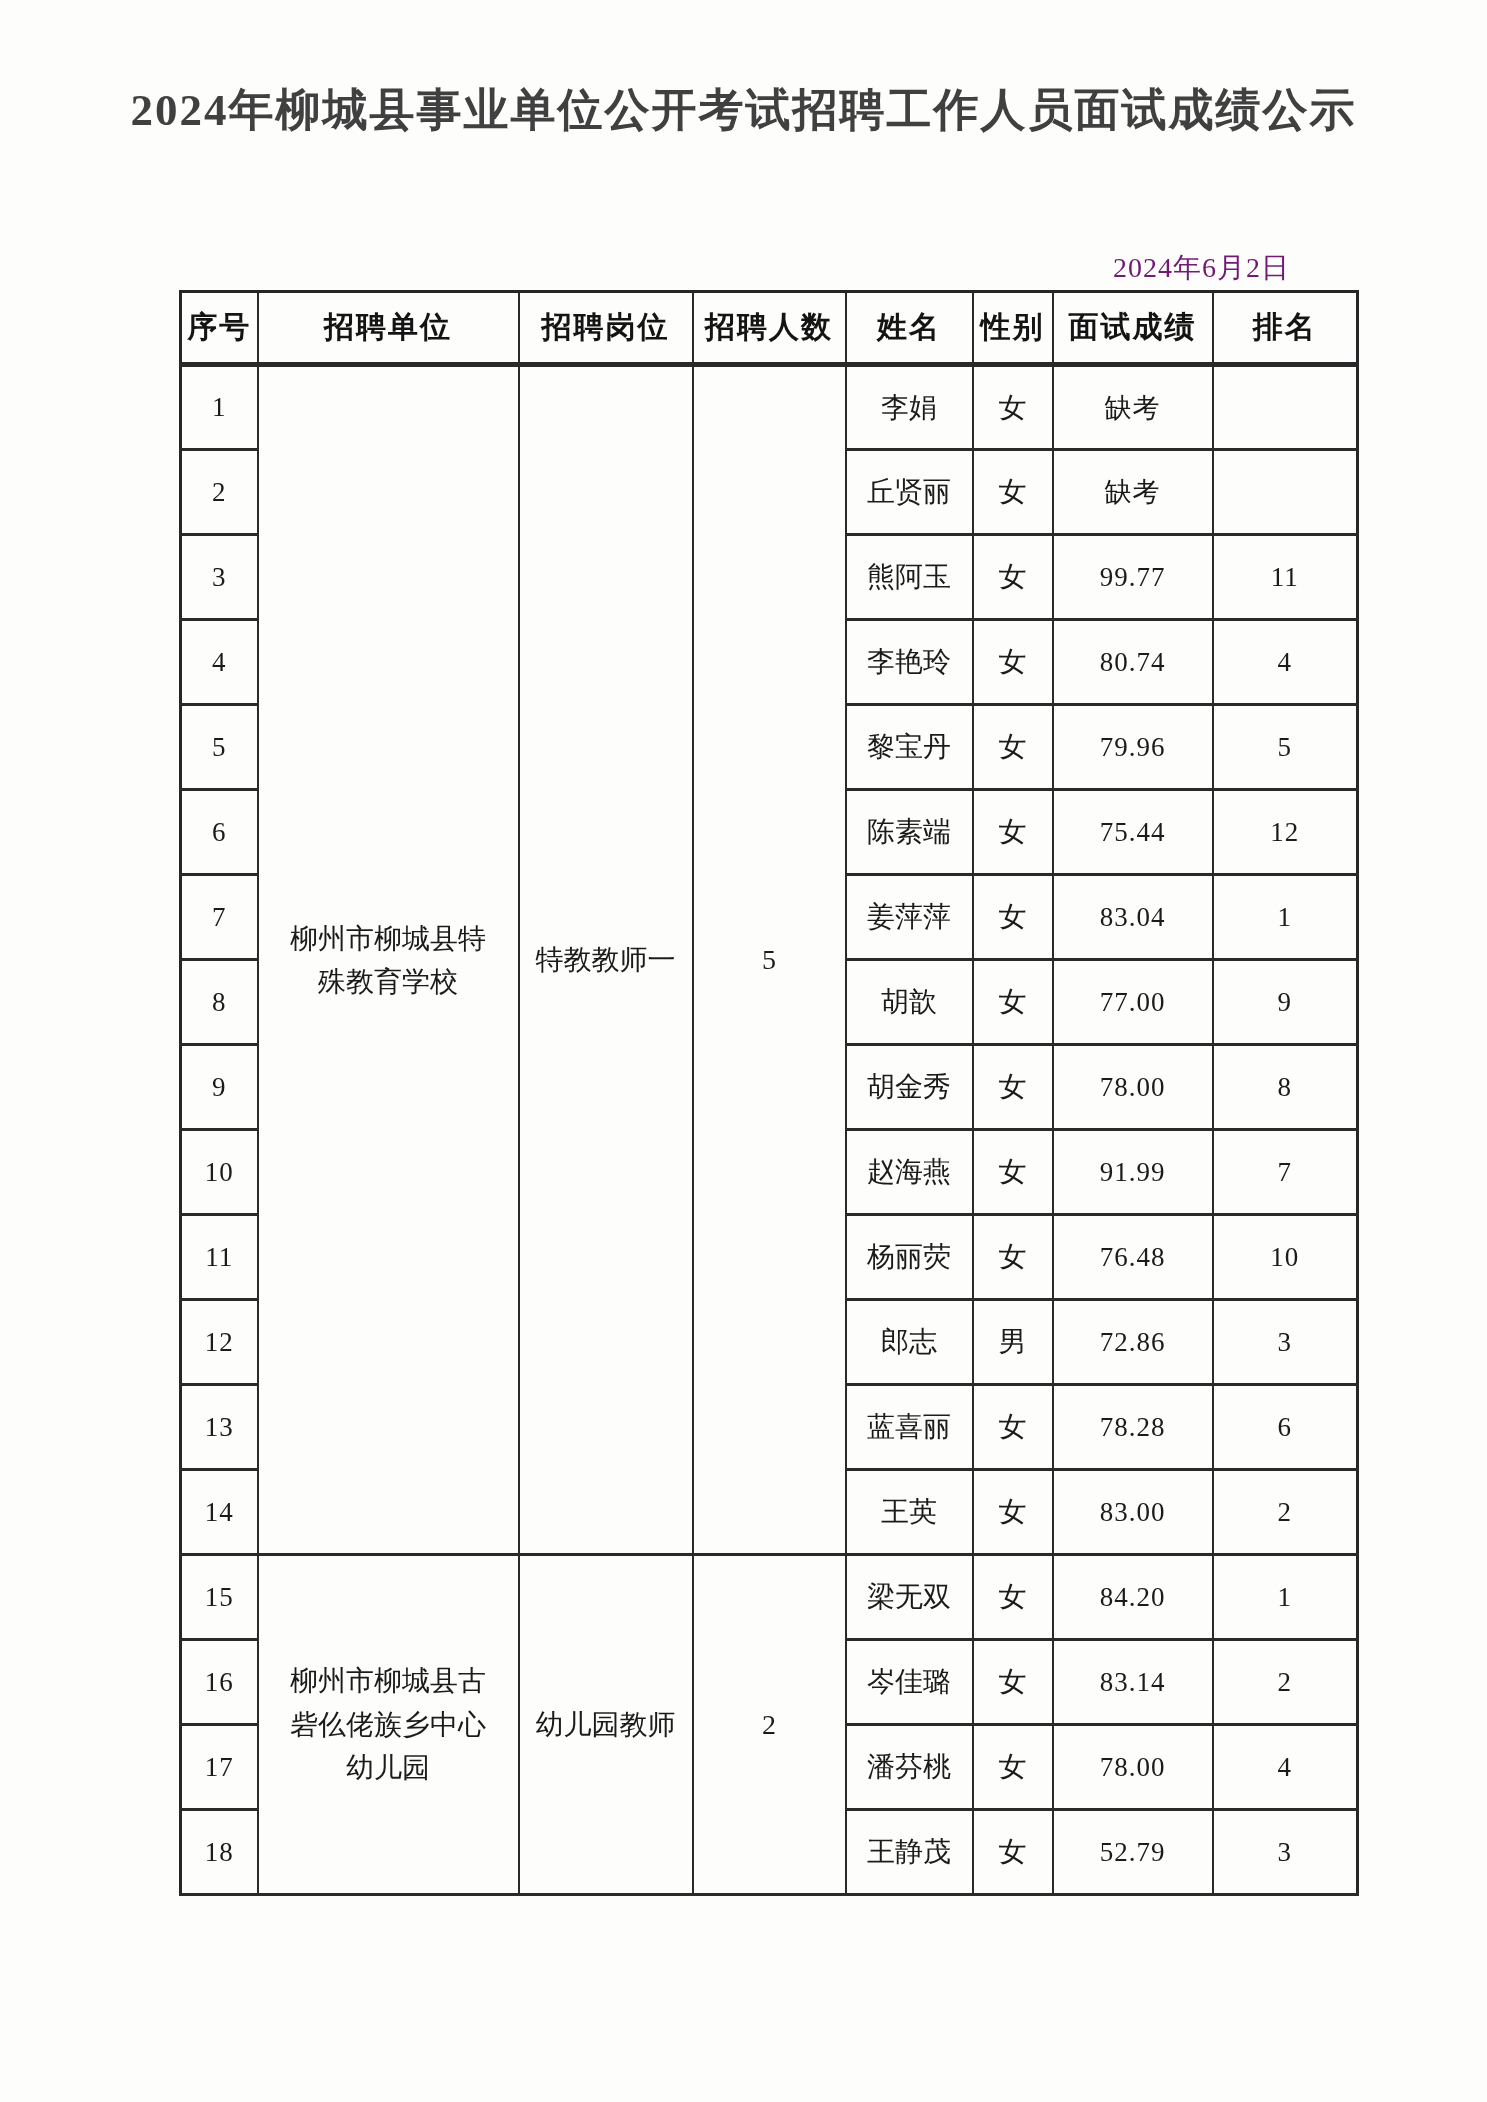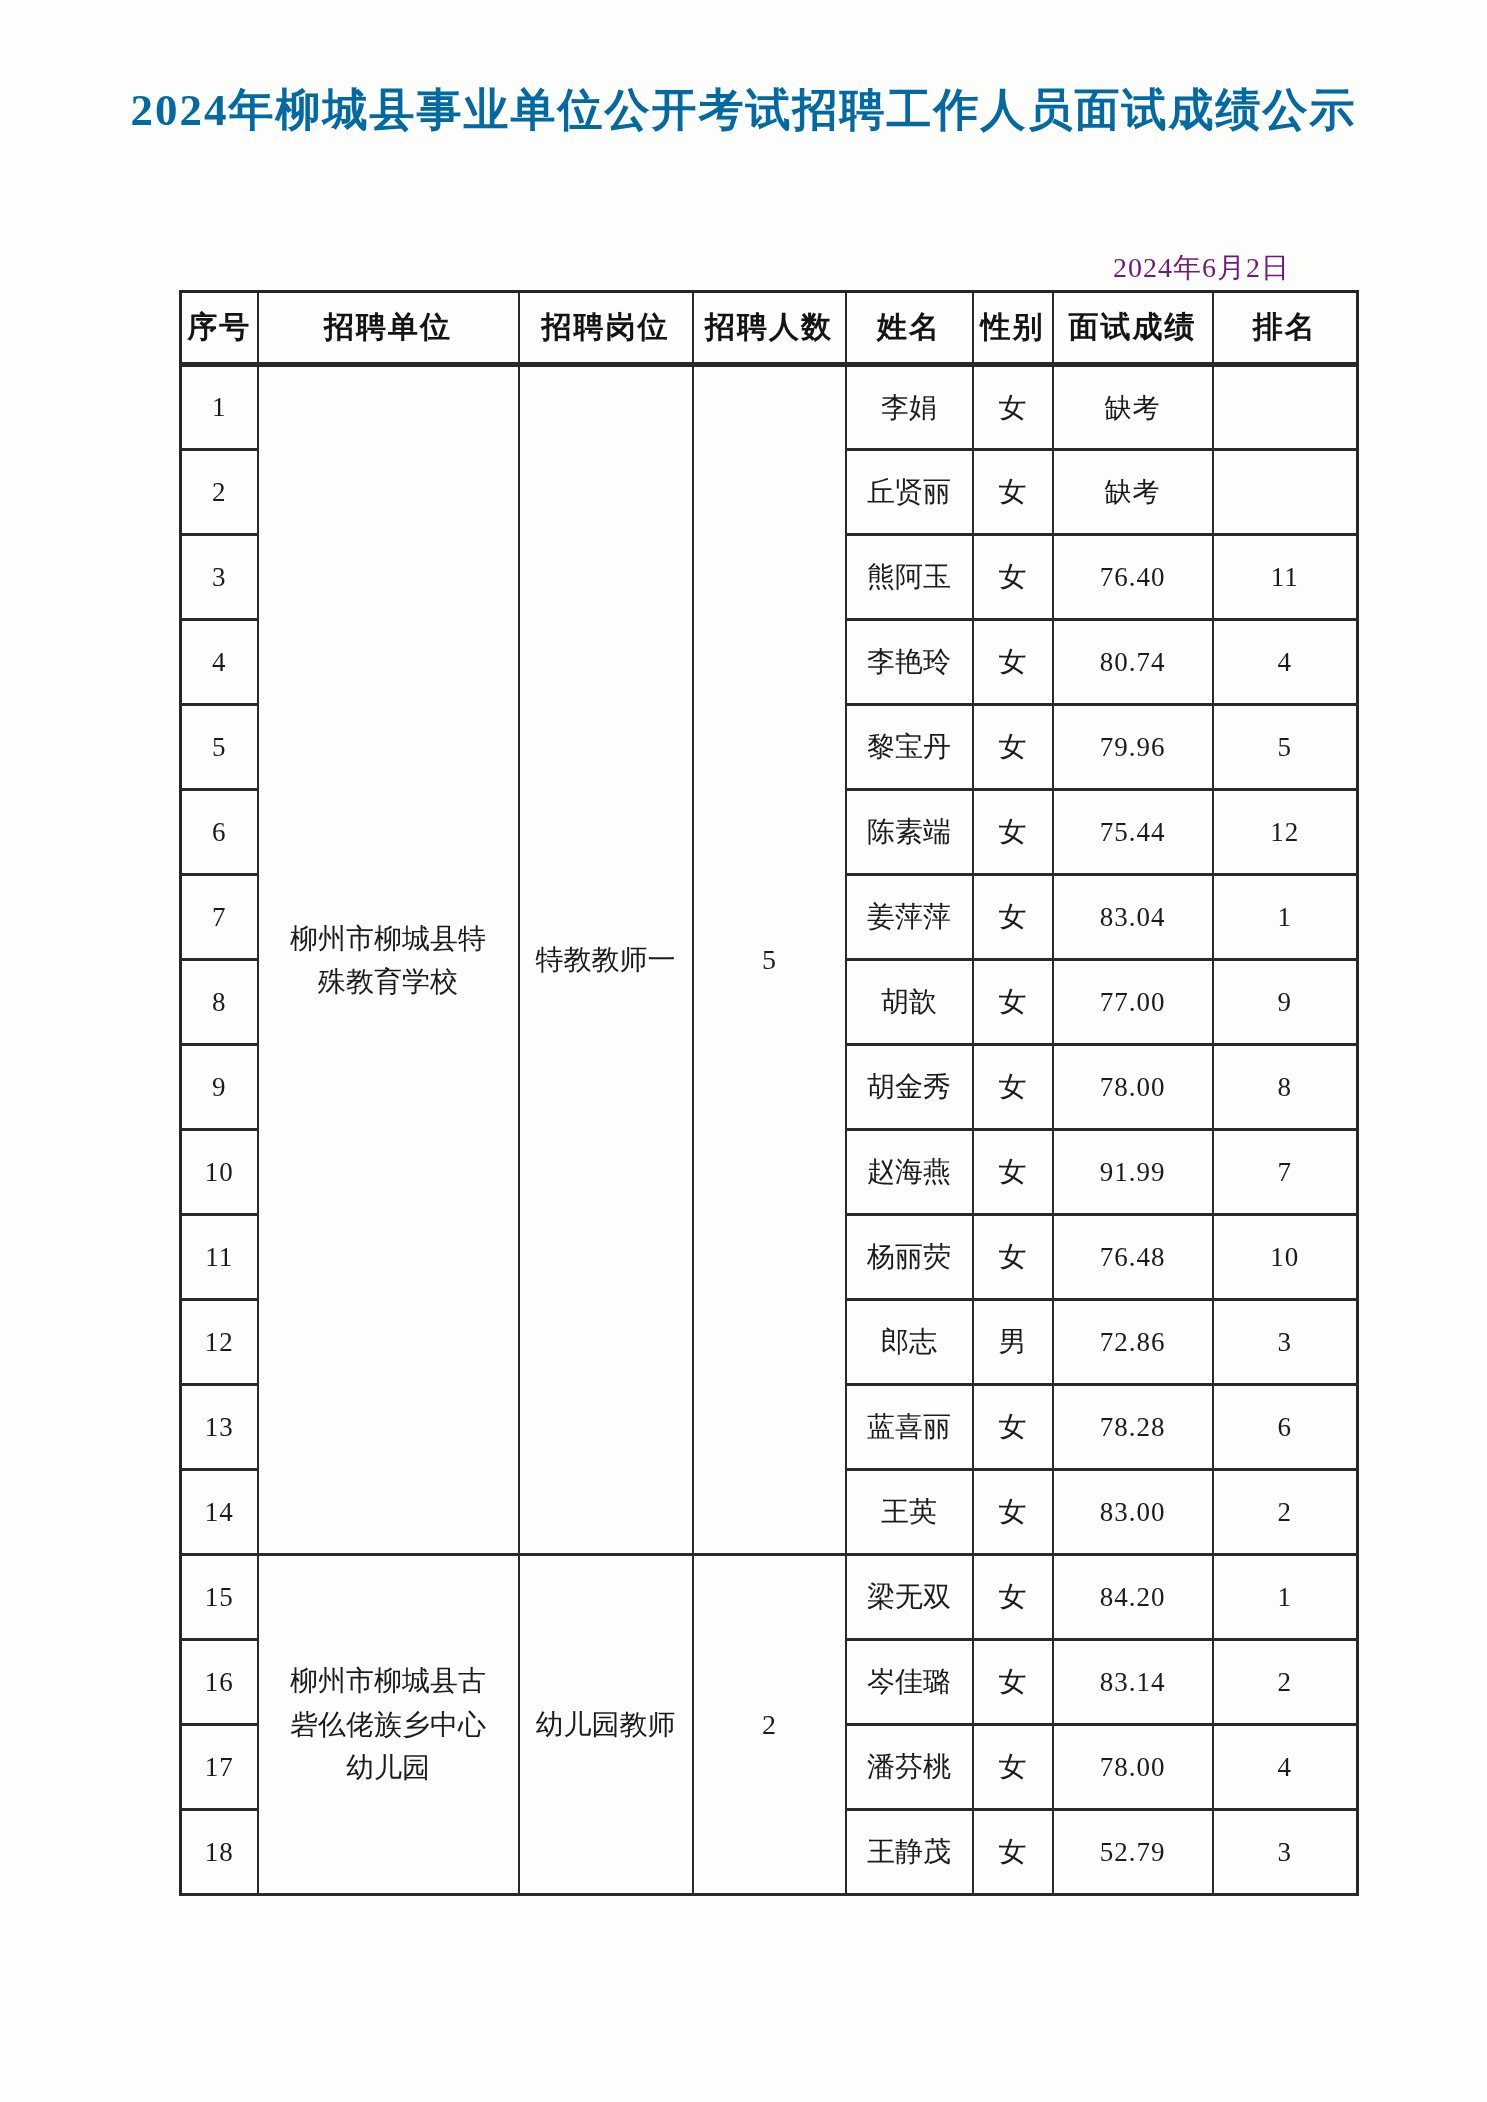--- a/index.html
+++ b/index.html
@@ -17,21 +17,21 @@
   }
   .doc-title {
     position: absolute;
     top: 80px;
     left: 0;
     width: 100%;
     text-align: center;
     font-size: 45px;
     font-weight: bold;
     letter-spacing: 2px;
-    color: #0369a1;
+    color: #404040;
   }
   .doc-subtitle {
     position: absolute;
     top: 148px;
     left: 0;
     width: 100%;
     text-align: center;
     font-size: 38px;
     font-weight: 400;
     letter-spacing: 5px;
@@ -129,21 +129,21 @@
           <td class="row-number-cell">2</td>
           <td class="name-cell">丘贤丽</td>
           <td class="gender-cell">女</td>
           <td class="score-cell">缺考</td>
           <td class="rank-cell"></td>
         </tr>
         <tr>
           <td class="row-number-cell">3</td>
           <td class="name-cell">熊阿玉</td>
           <td class="gender-cell">女</td>
-          <td class="score-cell">76.40</td>
+          <td class="score-cell">99.77</td>
           <td class="rank-cell">11</td>
         </tr>
         <tr>
           <td class="row-number-cell">4</td>
           <td class="name-cell">李艳玲</td>
           <td class="gender-cell">女</td>
           <td class="score-cell">80.74</td>
           <td class="rank-cell">4</td>
         </tr>
         <tr>

